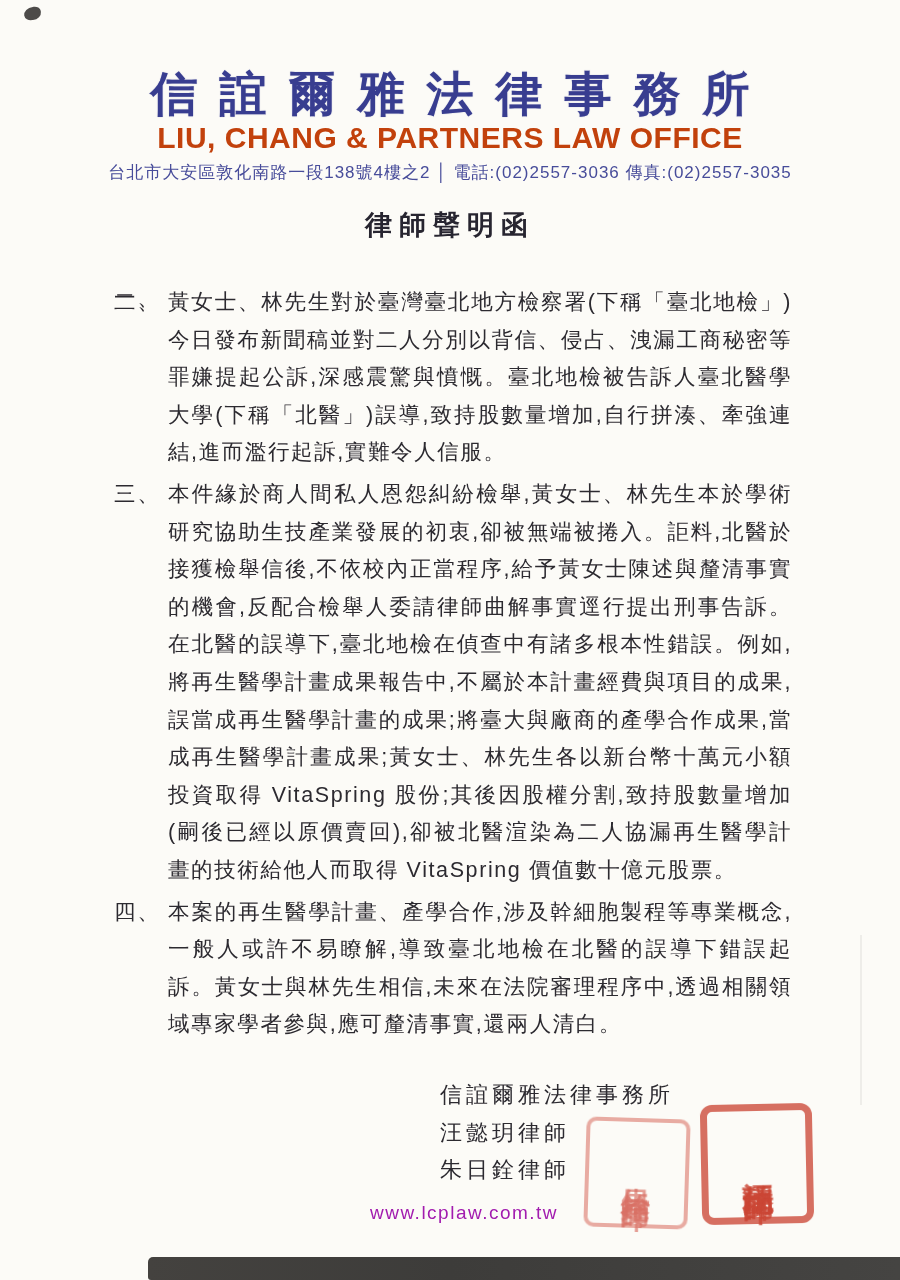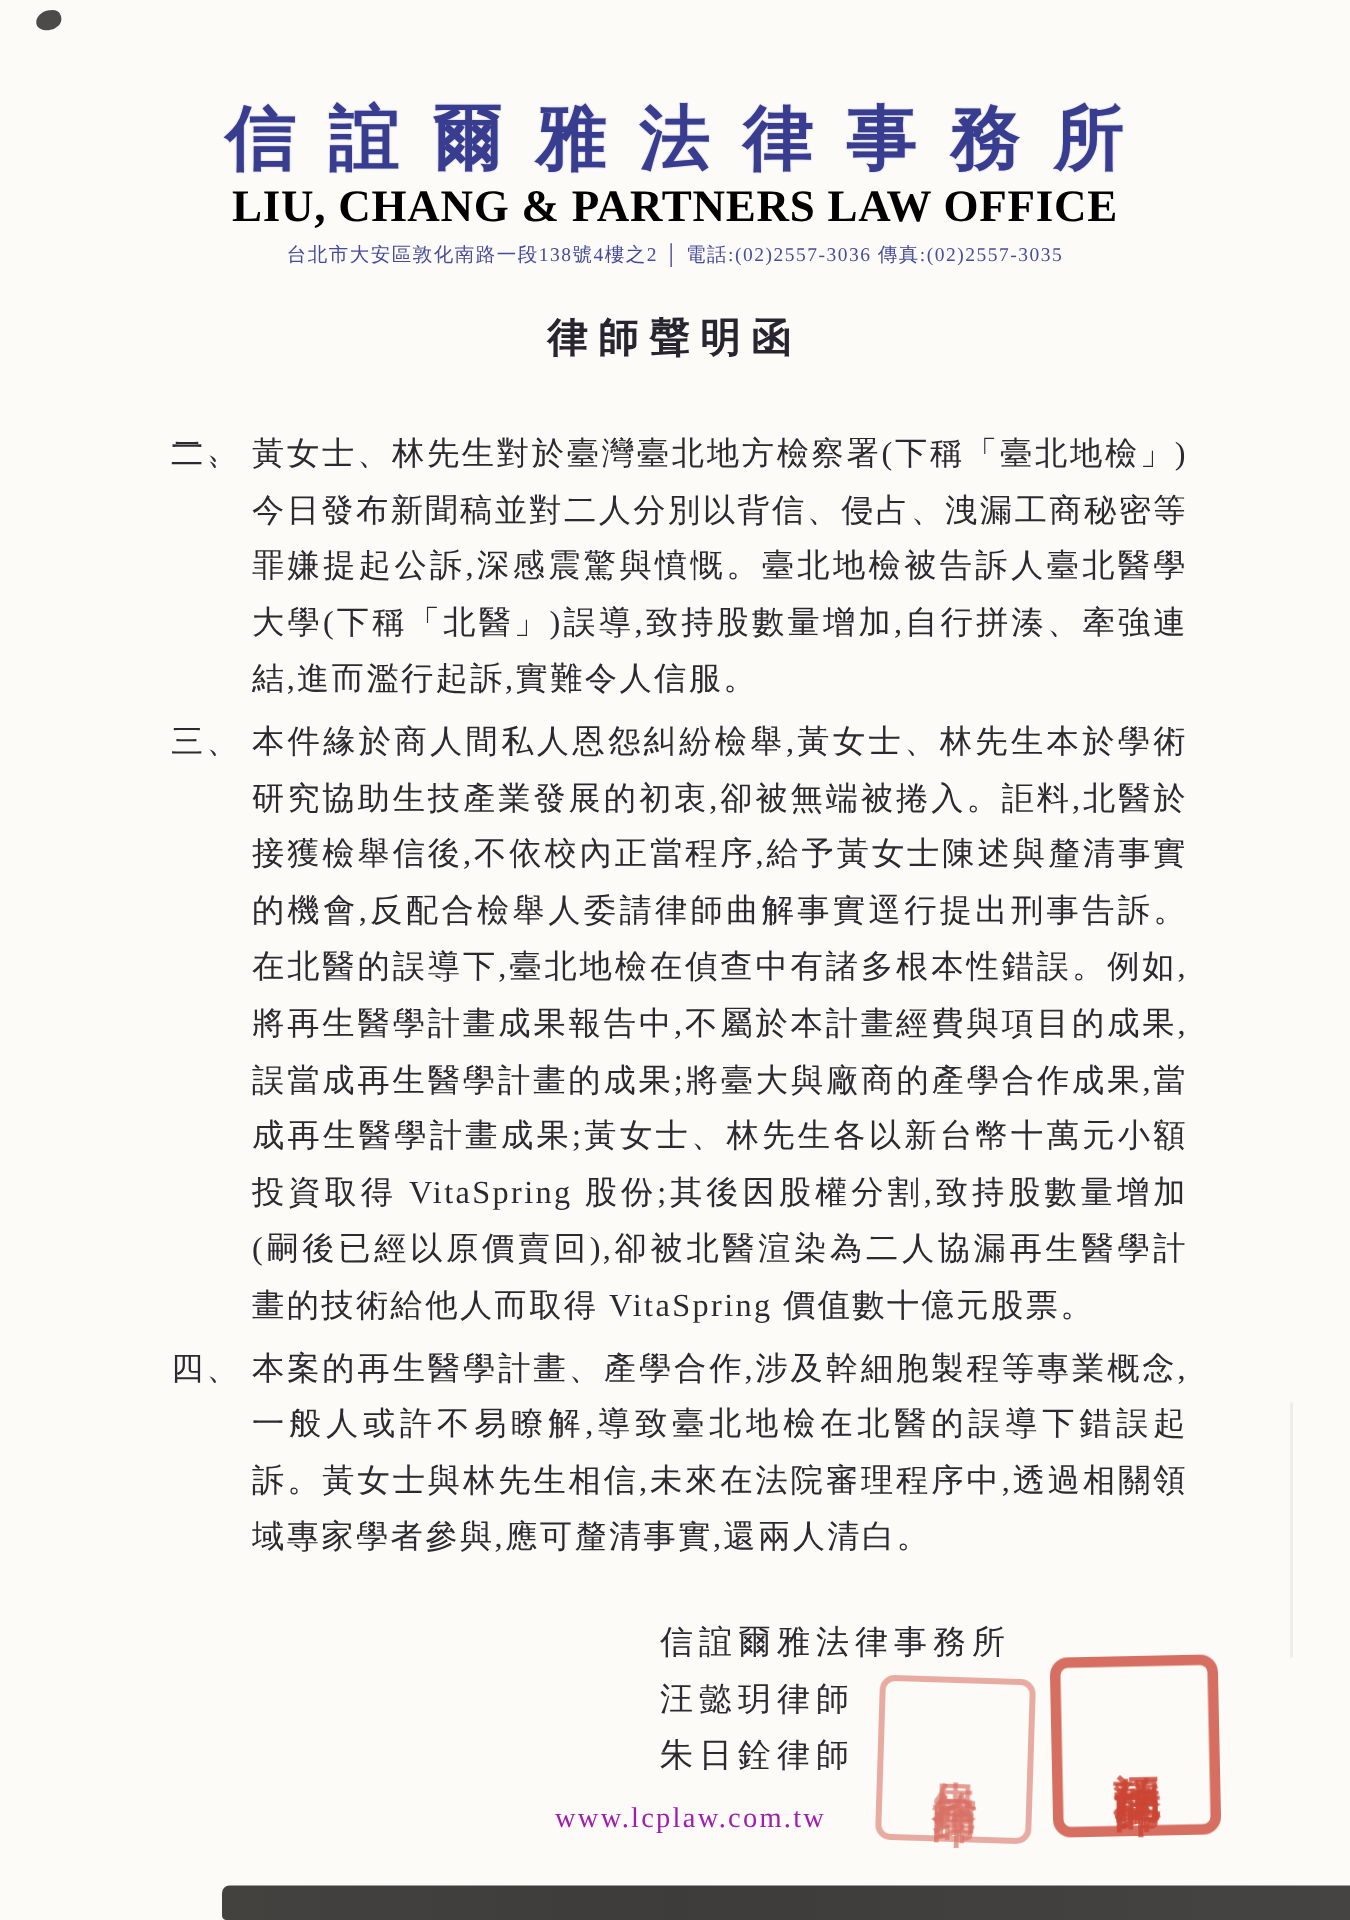--- a/index.html
+++ b/index.html
@@ -1,21 +1,21 @@
 <!DOCTYPE html>
 <html lang="zh-Hant"><head>
 <meta charset="utf-8">
 <style>
   html,body{margin:0;padding:0;}
   .page{
     position:relative;
     width:900px;height:1280px;
     background:#fcfbf7;
     overflow:hidden;
-    font-family:Liberation Serif, serif;
+    font-family:Liberation Sans, sans-serif;
   }
   
   .corner-speck{
     position:absolute;left:24px;top:7px;width:17px;height:13px;
     background:#2e2c2a;border-radius:60% 40% 55% 45%;
     transform:rotate(-8deg);opacity:.85;
   }
   .edge-scratch{
     position:absolute;left:860px;top:935px;width:2px;height:170px;
     background:rgba(60,60,60,.07);
@@ -28,23 +28,23 @@
   
   .letterhead{position:absolute;top:68px;left:0;width:100%;text-align:center;filter:blur(.3px);}
   .firm-zh{
     font-size:47px;font-weight:bold;line-height:1.1;
     letter-spacing:22px;padding-left:22px;
     color:#383d90;
     text-shadow:0 0 1px rgba(56,61,144,.5);
   }
   .firm-en{
     font-size:30px;font-weight:bold;letter-spacing:.5px;
-    color:#000000;margin-top:2px;line-height:1.05;
+    color:#c2410c;margin-top:2px;line-height:1.05;
   }
-  .addr-zh{font-size:13px;color:#474c9a;margin-top:8px;letter-spacing:1px;}
+  .addr-zh{font-size:17px;color:#474c9a;margin-top:8px;letter-spacing:1px;}
   .addr-en{font-size:13.5px;color:#4a4f9c;margin-top:3px;letter-spacing:0px;}
   
   .doc-title{
     position:absolute;top:207px;left:0;width:100%;text-align:center;
     font-size:27px;font-weight:bold;letter-spacing:7px;color:#272530;
     filter:blur(.25px);
   }
   
   .body{
     position:absolute;top:280px;left:100px;width:692px;

